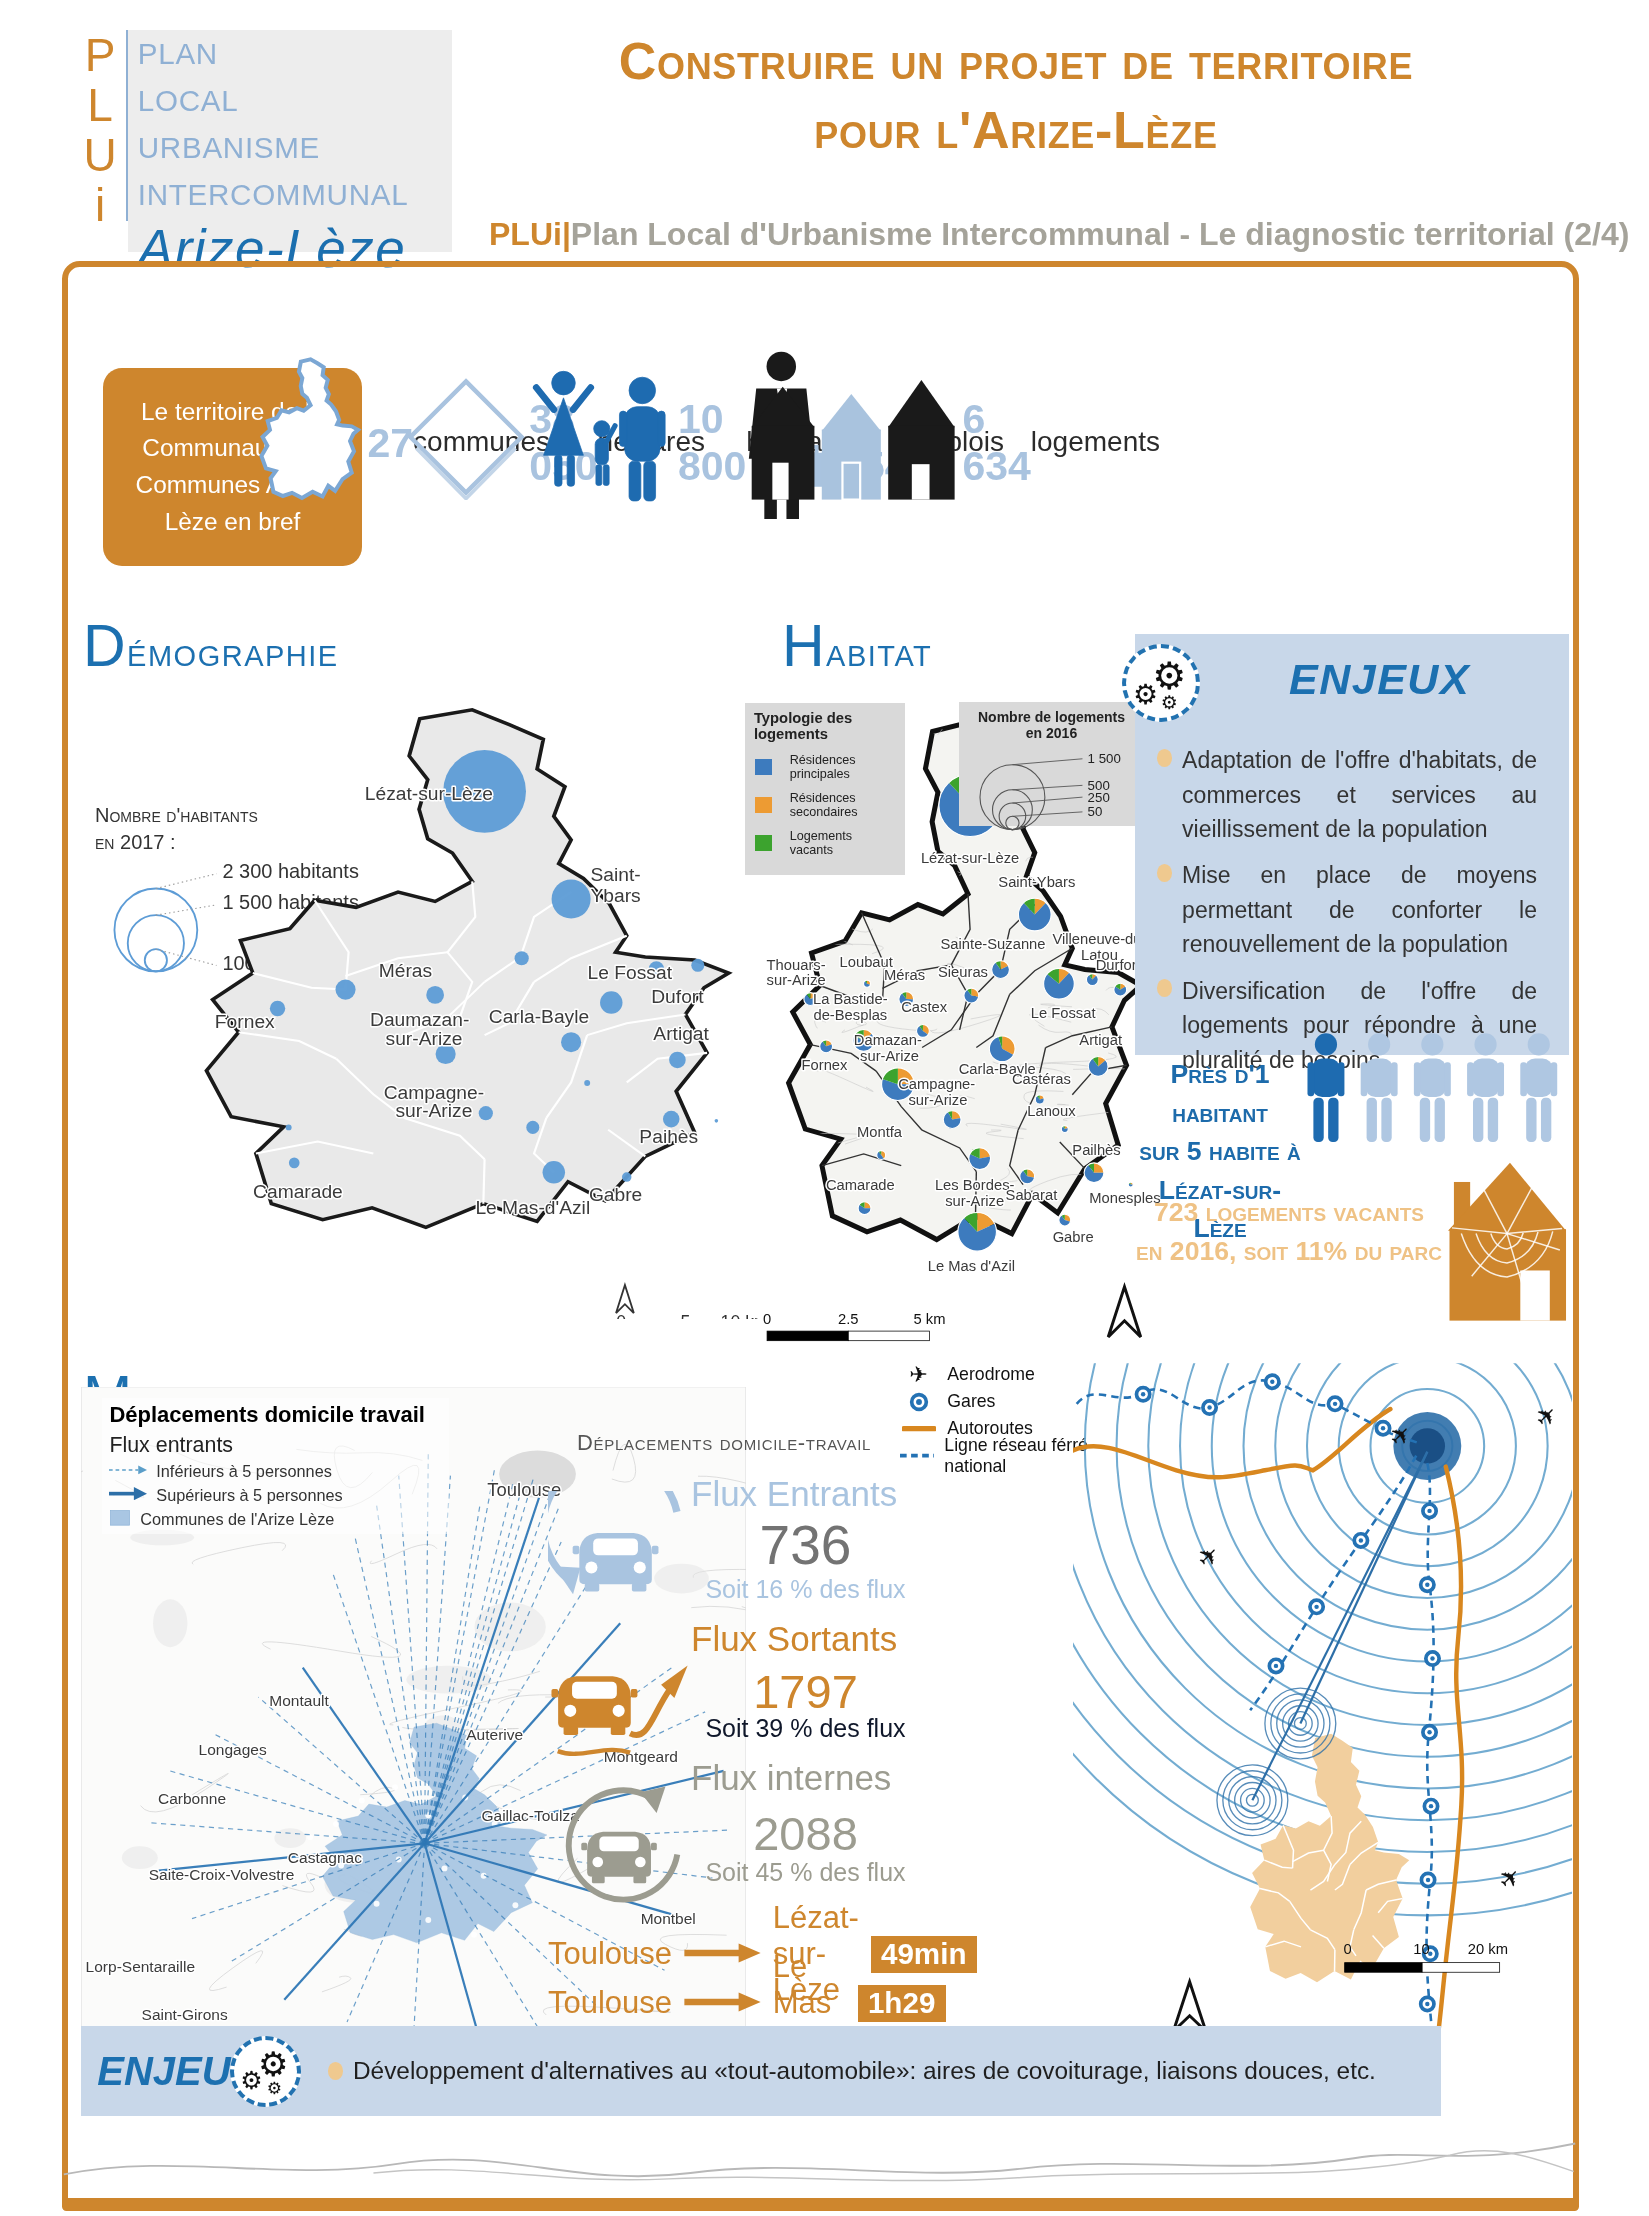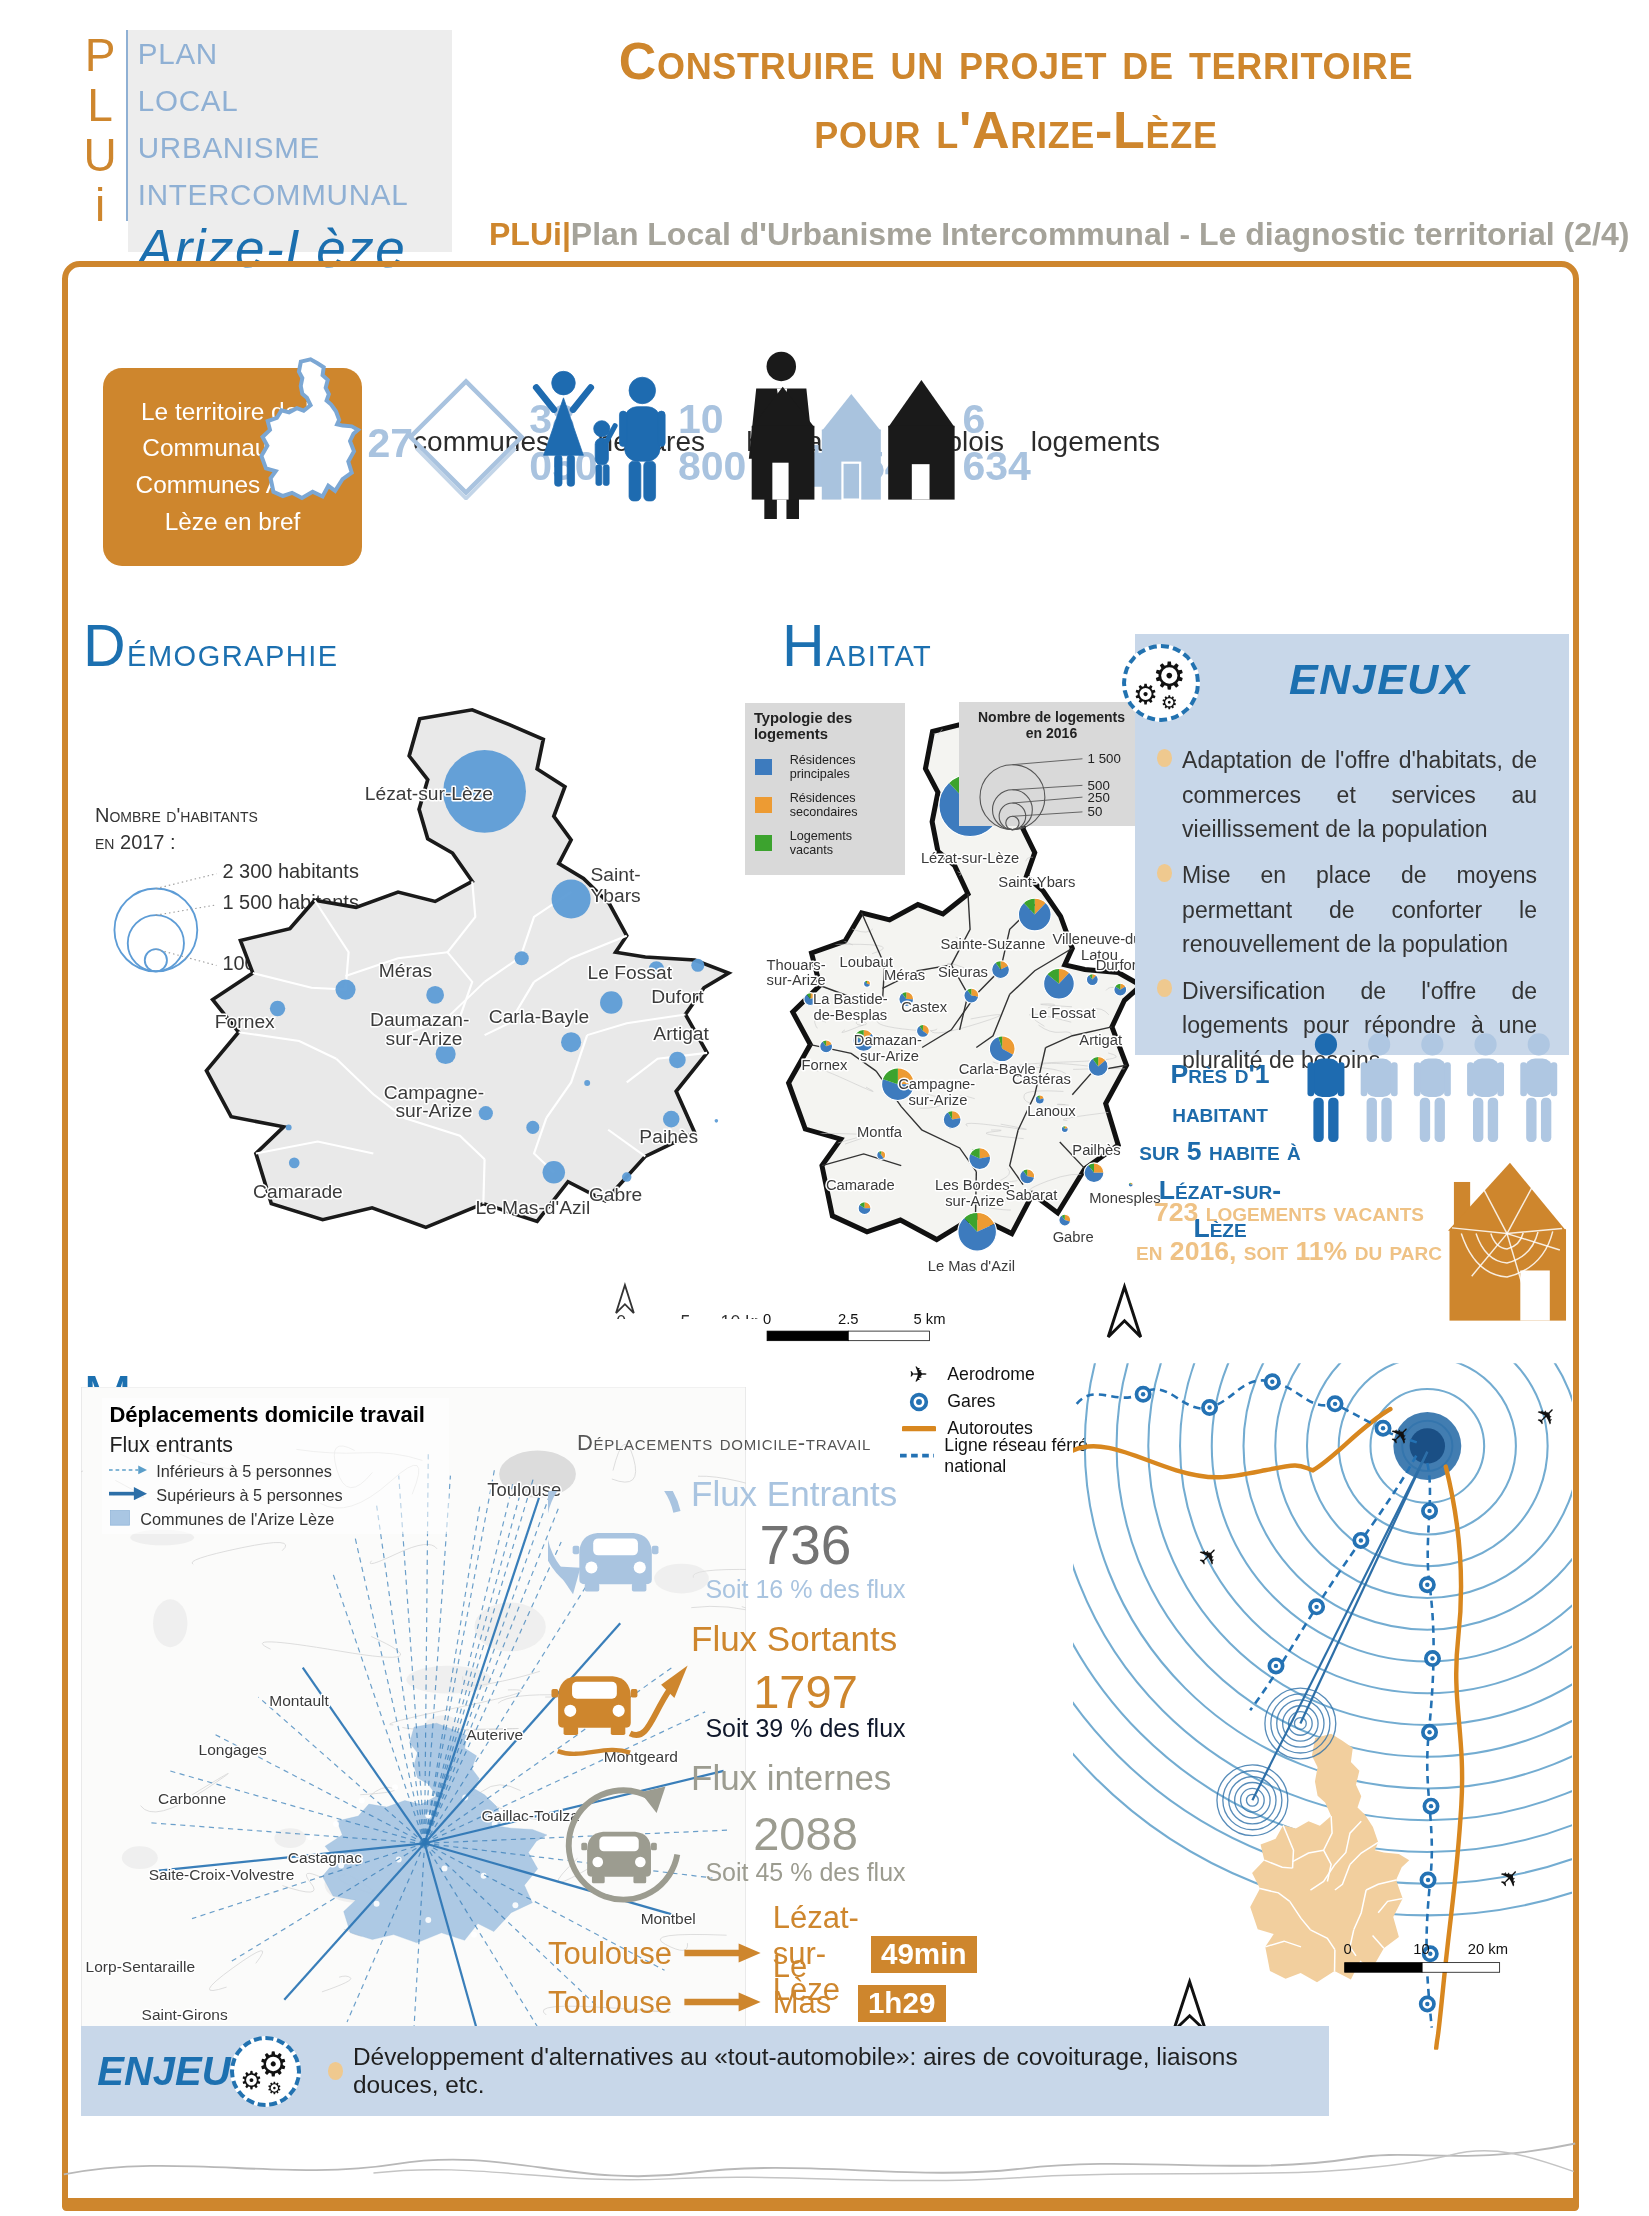--- a/index.html
+++ b/index.html
@@ -62,21 +62,21 @@
   .flux-label { font-size:35px; }
   .flux-value { font-size:55px; }
   .flux-share { font-size:25px; }
   .route-row { display:flex; align-items:center; gap:11.8px; width:392px; }
   .route-from, .route-to { font-size:31px; color:#ce862d; }
   .route-badge { margin-left:auto; background:#ce862d; color:#fff; font-weight:bold; font-size:29.6px; padding:1.5px 10.3px; }
   .tl-item { display:flex; align-items:center; gap:10.3px; height:27px; }
   .tl-label { font-size:17.7px; color:#111; }
 
   
-  .enjeu-bar { left:81px; top:2026px; width:1248px; height:90px; background:#c8d7e9; display:flex; align-items:center; }
+  .enjeu-bar { left:81px; top:2026px; width:1360px; height:90px; background:#c8d7e9; display:flex; align-items:center; }
   .enjeu-title { font-size:40px; font-weight:bold; font-style:italic; color:#1c70b0; margin-left:16.3px; width:133px; }
   .enjeu-text { font-size:24.4px; color:#1f1f1f; }
 
   svg text.maplab { fill:#3b3b3b; paint-order:stroke; stroke:#fff; stroke-width:4px; stroke-linejoin:round; }
 </style>
 </head>
 <body>
 
 <div class="page">
 

